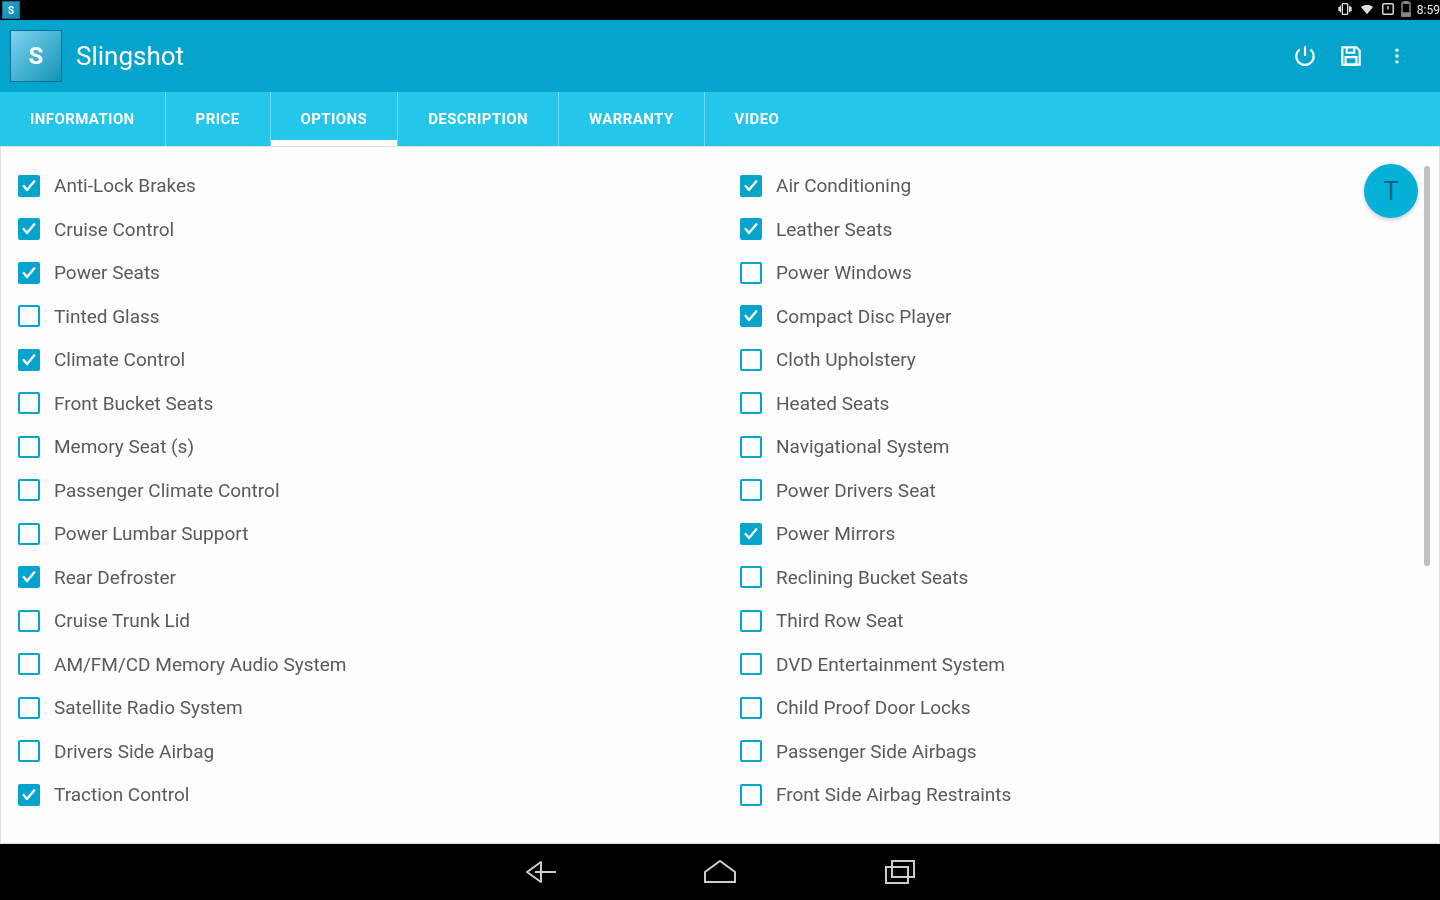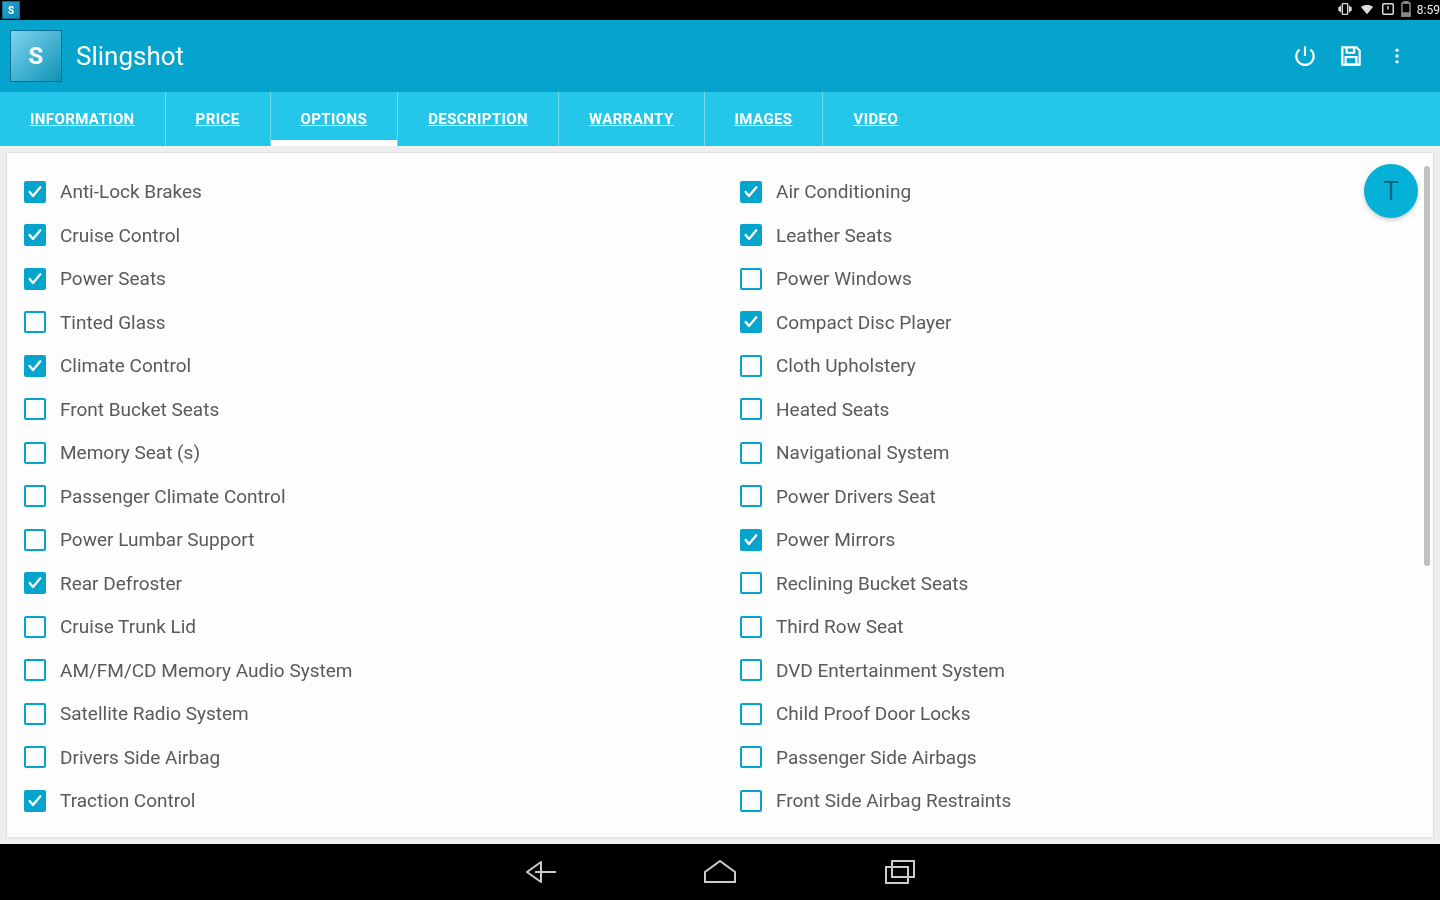--- a/index.html
+++ b/index.html
@@ -56,21 +56,20 @@
 
 .tabstrip {
   height: 54px;
   background: #24C6EA;
   display: flex;
   align-items: stretch;
   color: #fff;
   font-size: 15px;
   font-weight: 700;
   letter-spacing: 0.4px;
-  text-decoration: underline;
 }
 .tab {
   padding: 0 30px;
   display: flex;
   align-items: center;
   justify-content: center;
   position: relative;
   cursor: pointer;
   border-right: 1px solid rgba(255,255,255,0.35);
 }
@@ -85,21 +84,20 @@
 
 .app-frame {
   position: absolute;
   top: 20px; left: 0; right: 0; bottom: 56px;
   background: #eee;
   display: flex;
   flex-direction: column;
 }
 .content-wrap {
   flex: 1;
-  padding: 6px;
   overflow: hidden;
   position: relative;
 }
 .content {
   background: #fdfdfd;
   height: 100%;
   padding: 18px 18px 10px 18px;
   display: flex;
   gap: 40px;
   overflow-y: auto;
@@ -239,23 +237,20 @@
       <div class="tab active">
         <span>OPTIONS</span>
       </div>
       <div class="tab">
         <span>DESCRIPTION</span>
       </div>
       <div class="tab">
         <span>WARRANTY</span>
       </div>
       <div class="tab">
-        <span>IMAGES</span>
-      </div>
-      <div class="tab">
         <span>VIDEO</span>
       </div>
     </div>
 
   <div class="content-wrap">
     <div class="content">
       <div class="col" id="col-left">
           <div class="opt-row">
             <div class="cbox checked">
               <svg width="16" height="16" viewBox="0 0 24 24" fill="none" stroke="#fff" stroke-width="3.5" stroke-linecap="round" stroke-linejoin="round">

